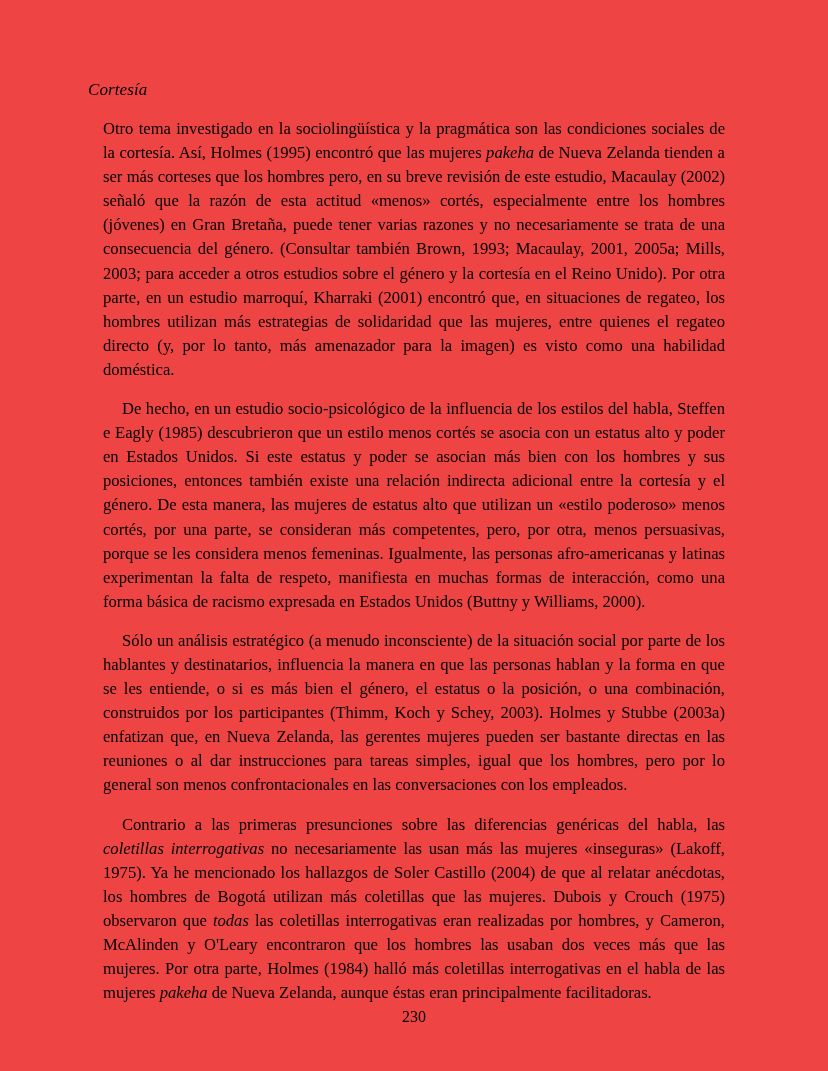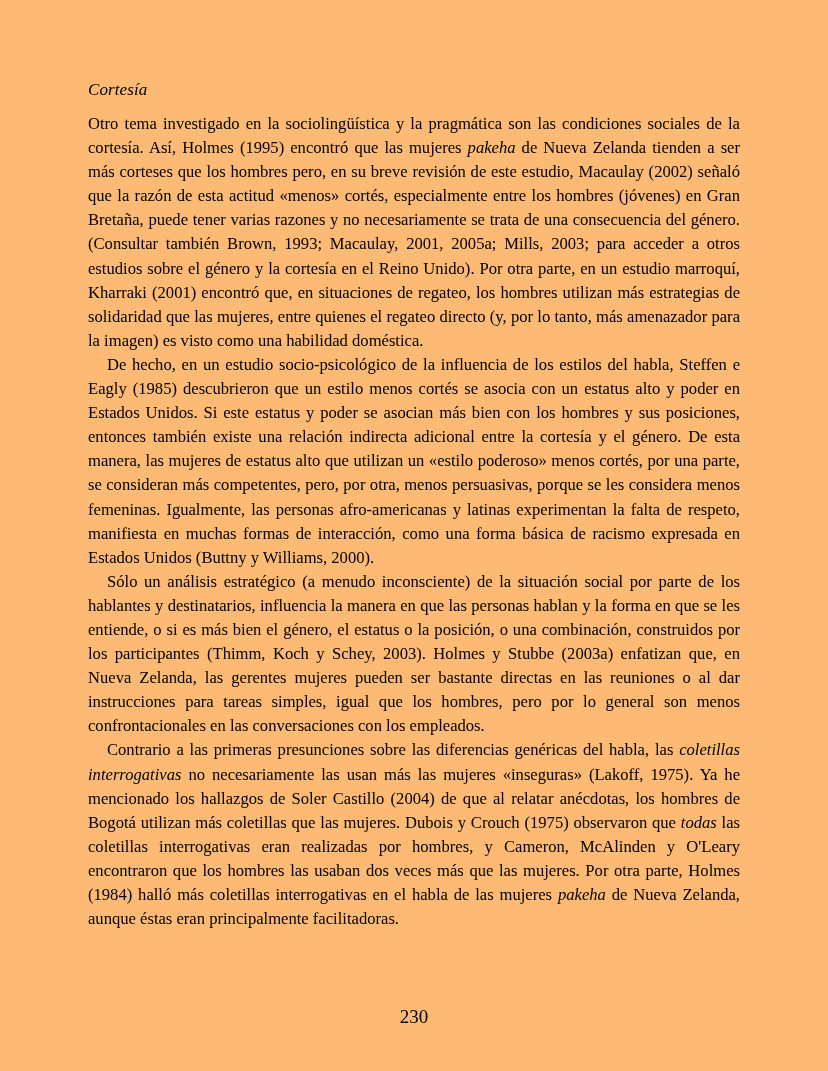--- a/index.html
+++ b/index.html
@@ -15,59 +15,59 @@
     font-family: "Liberation Serif", "DejaVu Serif", serif;
     color: #000000;
     overflow: hidden;
   }
   .page {
     position: absolute;
     left: 0;
     top: 0;
     width: 828px;
     height: 1071px;
-    background: #fdba74;
+    background: #ef4444;
   }
   .text-column {
     position: absolute;
     left: 88px;
     top: 78px;
     width: 652px;
   }
   .section-heading {
     font-style: italic;
     font-size: 17px;
     line-height: 24px;
     margin: 0 0 10px 0;
     font-weight: normal;
     letter-spacing: 0.1px;
   }
   p.body-par {
-    margin: 0;
+    margin: 15px;
     font-size: 16.6px;
     line-height: 24.1px;
     text-align: justify;
     text-justify: inter-word;
     text-indent: 19px;
     hyphens: none;
     -webkit-hyphens: none;
   }
   p.body-par.no-indent {
     text-indent: 0;
   }
   p.body-par i {
     font-style: italic;
   }
   .folio {
     position: absolute;
     left: 0;
     top: 1006px;
     width: 828px;
     text-align: center;
-    font-size: 19px;
+    font-size: 16px;
     line-height: 22px;
   }
 </style>
 </head>
 <body>
 
 <div class="page">
 
   <div class="text-column">
 

